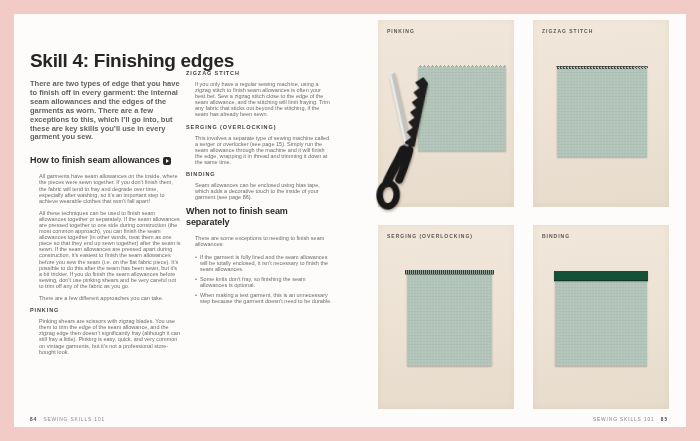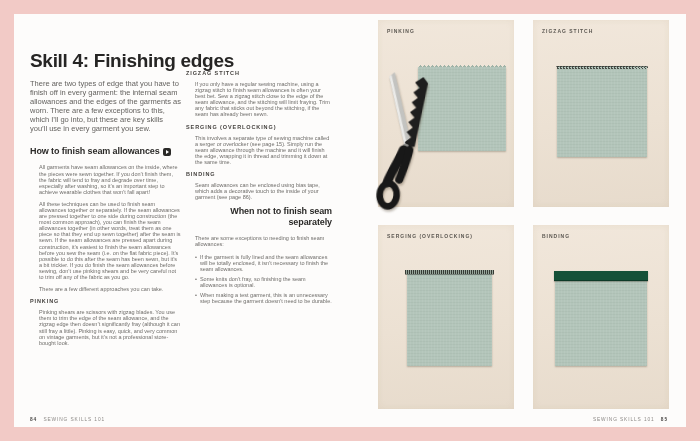--- a/index.html
+++ b/index.html
@@ -24,22 +24,23 @@
   .col2 { left:172px; top:53px; width:146px; }
 
   h1.title {
     font-size:19px; font-weight:bold; color:#262524;
     letter-spacing:-0.3px; white-space:nowrap;
     margin-bottom:9px; line-height:21px;
   }
   p.intro {
     font-size:7.5px; line-height:8.9px; color:#64625f;
     margin-bottom:13px;
-  }
-  .h2row { display:flex; align-items:center; gap:3px; margin-bottom:7px; margin-top:2px;text-align:right; }
+    font-weight:bold;
+  }
+  .h2row { display:flex; align-items:center; gap:3px; margin-bottom:7px; margin-top:2px; }
   h2.sub {
     font-size:9px; font-weight:bold; color:#2b2a28; letter-spacing:-0.1px;
     line-height:11px;
   }
   .play {
     display:inline-block; width:8px; height:8px; border-radius:2px;
     background:#2b2a28; position:relative; flex:0 0 auto;
   }
   .play .tri {
     position:absolute; left:3px; top:2px;

